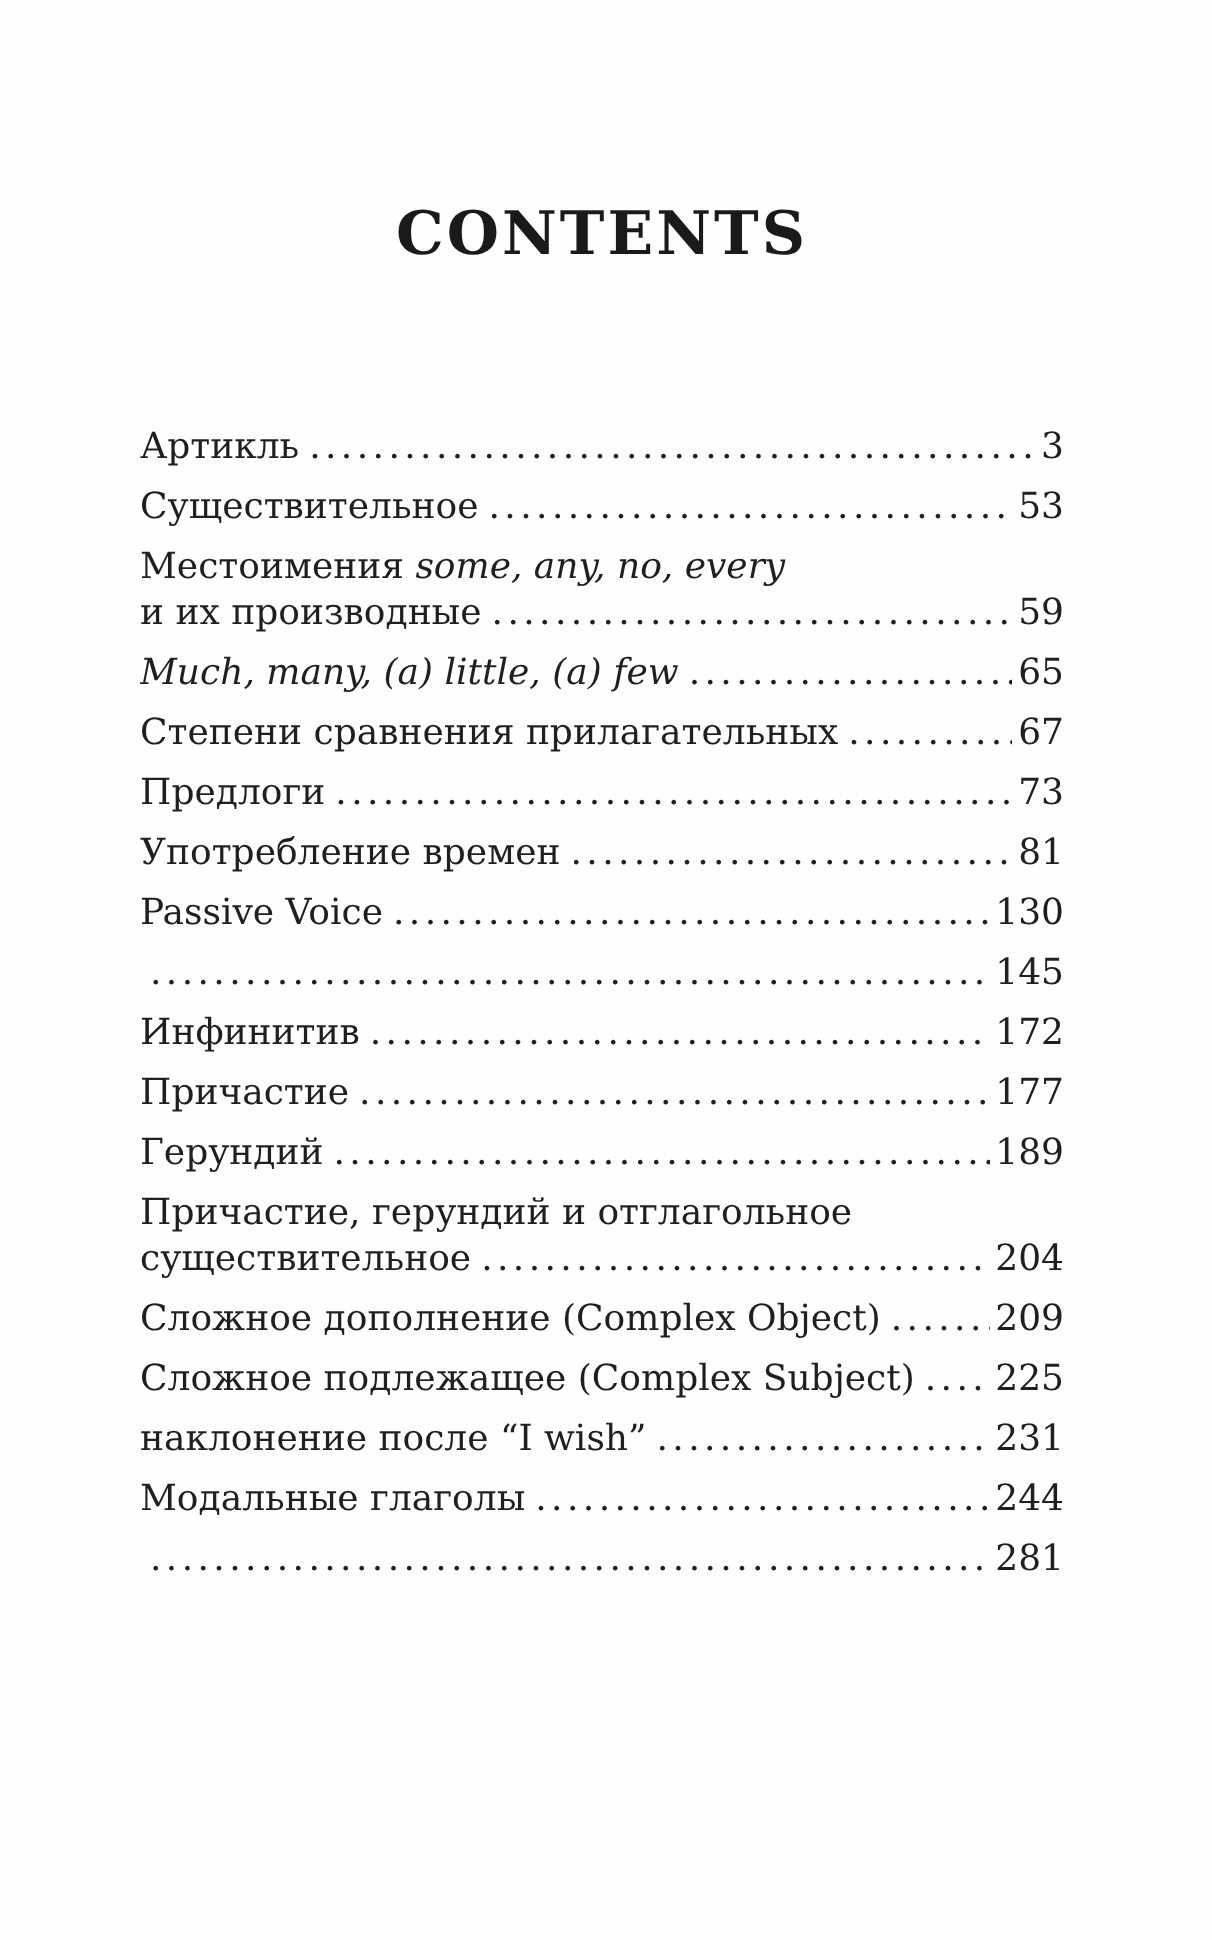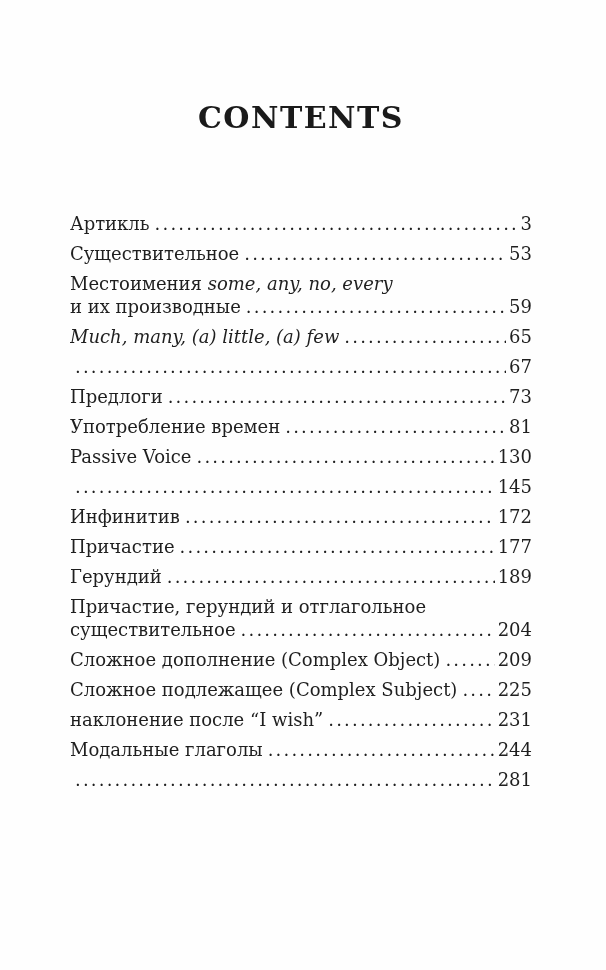--- a/index.html
+++ b/index.html
@@ -94,20 +94,21 @@
       </div>
       <div class="entry">
         <div class="line">
           <span class="txt"><span class="it">Much, many, (a) little, (a) few</span></span>
           <span class="leader">............................................................................................................................................</span>
           <span class="pagenum">65</span>
         </div>
       </div>
       <div class="entry">
         <div class="line">
+          <span class="txt"><span>Степени сравнения прилагательных</span></span>
           <span class="leader">............................................................................................................................................</span>
           <span class="pagenum">67</span>
         </div>
       </div>
       <div class="entry">
         <div class="line">
           <span class="txt"><span>Предлоги</span></span>
           <span class="leader">............................................................................................................................................</span>
           <span class="pagenum">73</span>
         </div>

